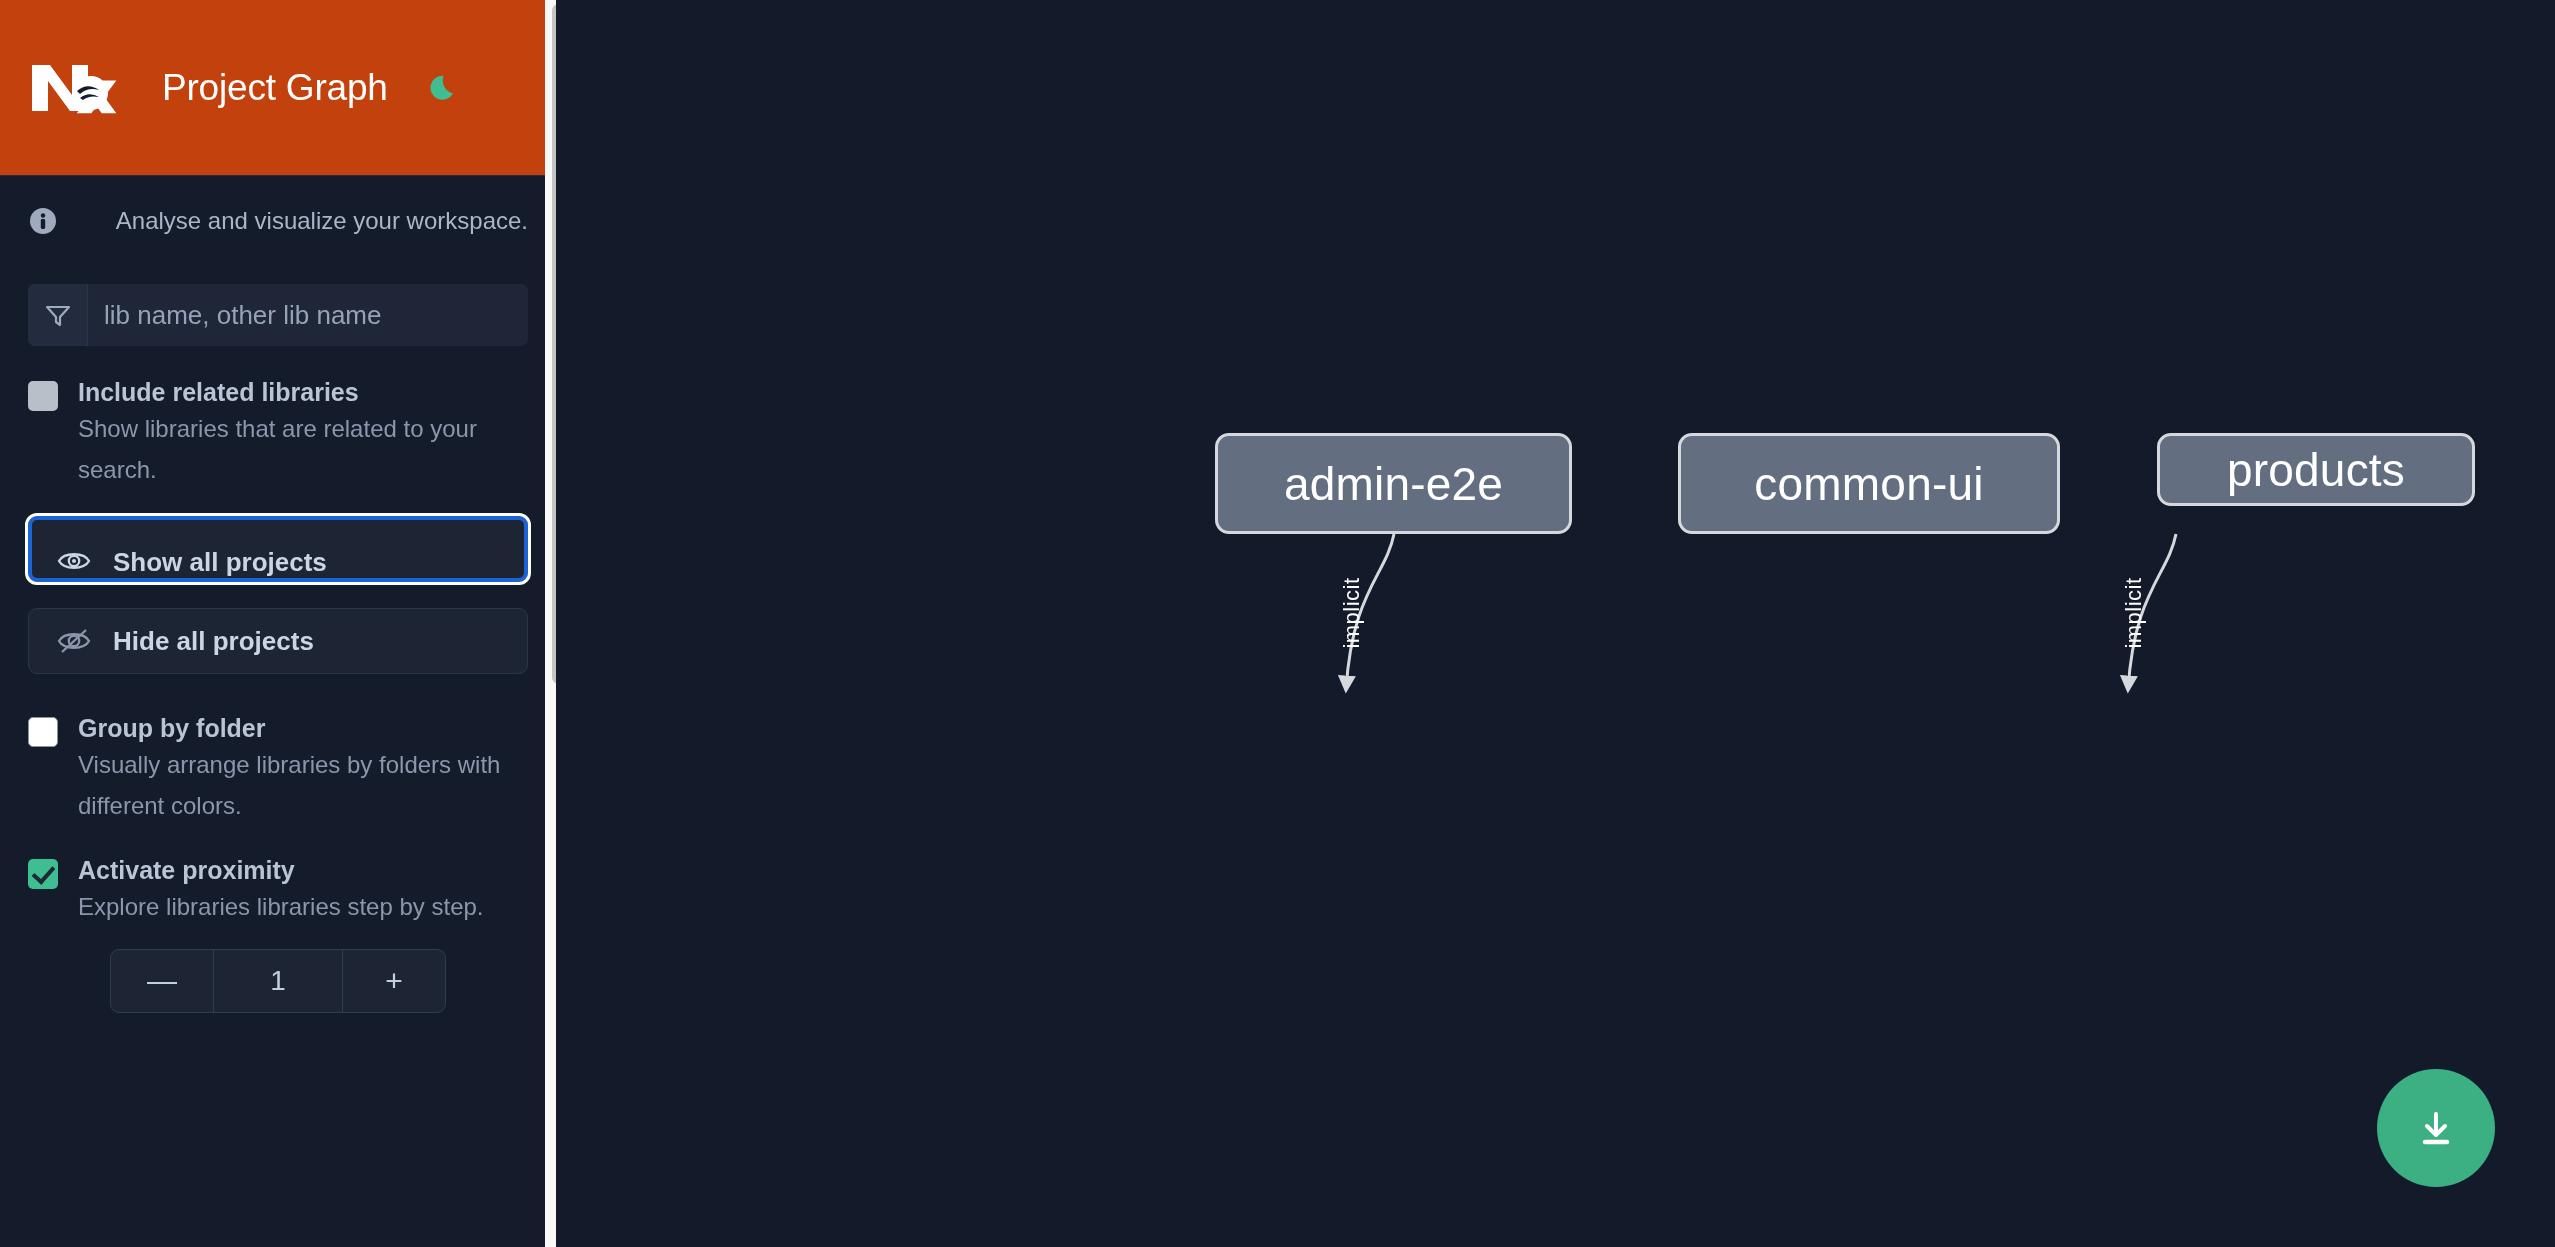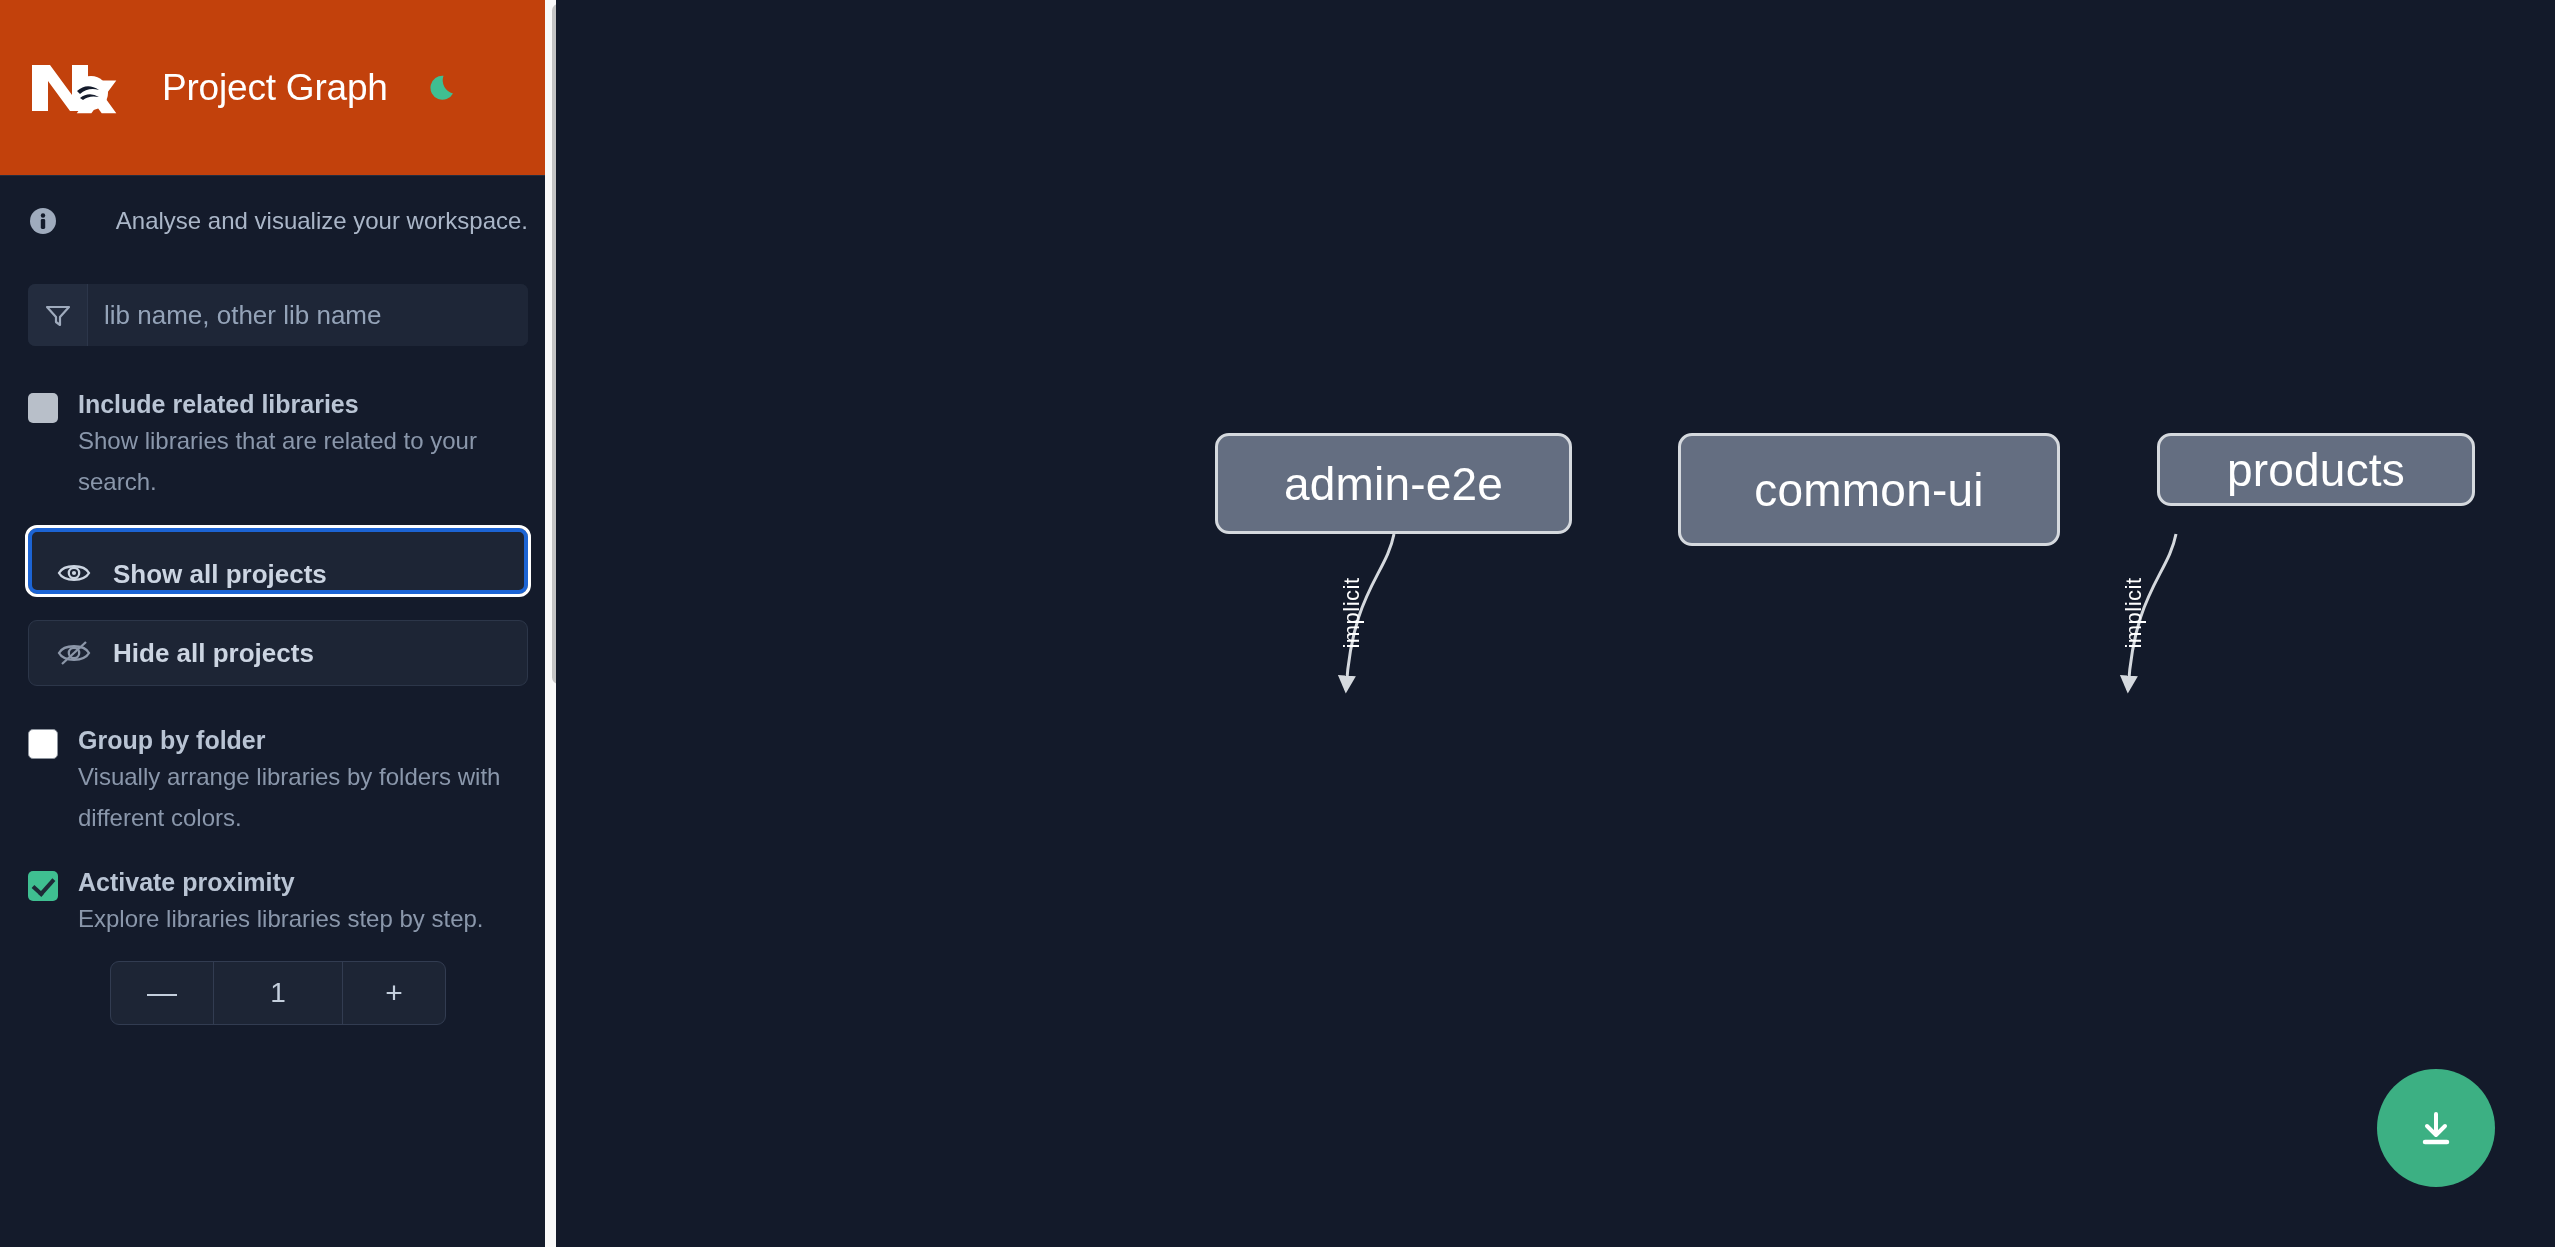--- a/index.html
+++ b/index.html
@@ -244,21 +244,21 @@
 
       <div class="search-wrap">
         <span class="search-icon-box">
           <svg viewBox="0 0 30 30" width="30" height="30">
             <path d="M4 7 h22 l-9 10 v8 l-4 -3 v-5 z" fill="none" stroke="#9fabbd" stroke-width="2.2" stroke-linejoin="round"></path>
           </svg>
         </span>
         <input class="search-input" type="text" placeholder="lib name, other lib name" style="">
       </div>
 
-      <div class="check-block" style="margin-top:42px;">
+      <div class="check-block" style="margin-top:30px;">
         <span class="cb grey"></span>
         <span class="check-texts">
           <span class="check-title">Include related libraries</span>
           <span class="check-desc" style="display:block;">Show libraries that are related to your search.</span>
         </span>
       </div>
 
       <div class="big-btn focused" style="margin-top:26px;">
         <span class="bicon">
           <svg viewBox="0 0 34 34" width="34" height="34">
@@ -321,21 +321,21 @@
 
       <path d="M 838 534 C 830 575 796 592 790 690" fill="none" stroke="#d5d9de" stroke-width="3" marker-end="url(#arrow)"></path>
 
       <path d="M 2176 534 C 2168 575 2134 592 2128 690" fill="none" stroke="#d5d9de" stroke-width="3" marker-end="url(#arrow)" transform="translate(-556,0)"></path>
     </svg>
 
     <div class="edge-label" style="left:760px; top:600px;">implicit</div>
     <div class="edge-label" style="left:1542px; top:600px;">implicit</div>
 
     <div class="node" style="left:659px; top:433px; width:357px; height:101px;">admin-e2e</div>
-    <div class="node" style="left:1122px; top:433px; width:382px; height:113px;">common-ui</div>
+    <div class="node" style="left:1122px; top:433px; width:382px; height:101px;">common-ui</div>
     <div class="node" style="left:1601px; top:433px; width:318px; height:73px;">products</div>
 
 
     <div class="fab" style="right:60px; bottom:60px;">
       <svg viewBox="0 0 44 44" width="44" height="44">
         <path d="M22 8 v19" stroke="#ffffff" stroke-width="4" stroke-linecap="round" fill="none"></path>
         <path d="M13 20 L22 29 L31 20" stroke="#ffffff" stroke-width="4" stroke-linecap="round" stroke-linejoin="round" fill="none"></path>
         <path d="M11 36 h22" stroke="#ffffff" stroke-width="4.5" stroke-linecap="round" fill="none"></path>
       </svg>
     </div>

